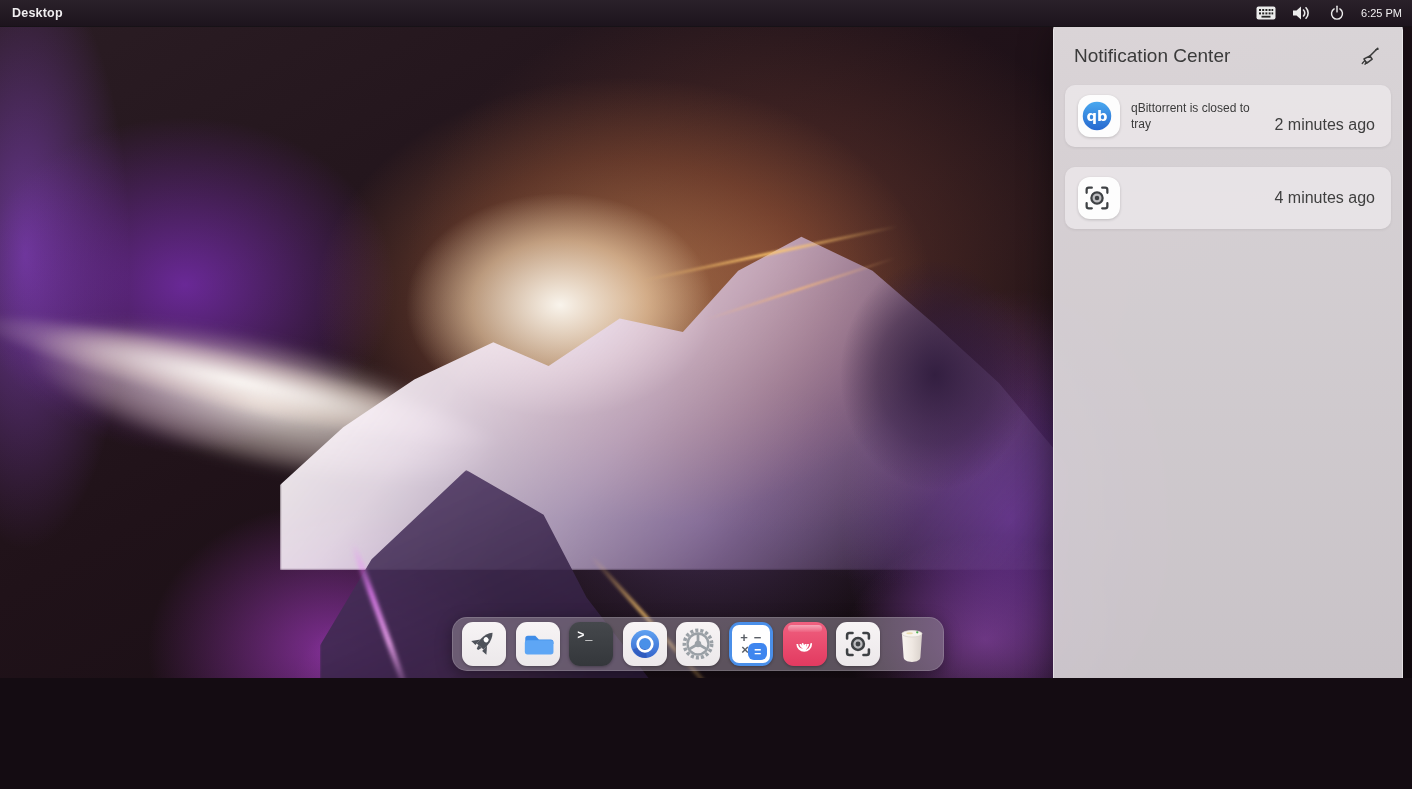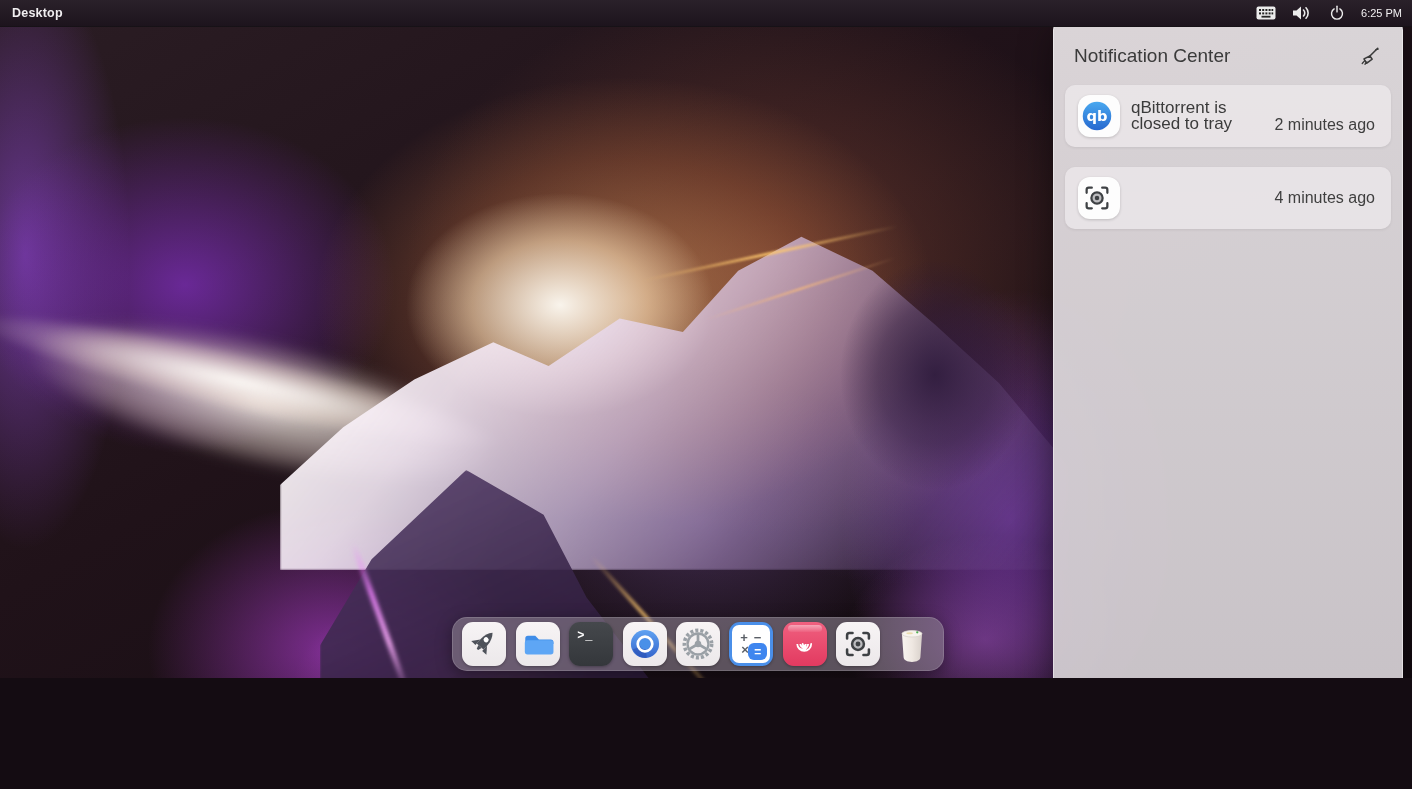--- a/index.html
+++ b/index.html
@@ -65,21 +65,21 @@
   .panel-header { display:flex; align-items:center; padding:20px 20px 14px 20px; }
   .panel-title { font-size:19px; font-weight:500; color:#3a3a3a; }
   .clear-btn { margin-left:auto; width:26px; height:26px; display:flex; align-items:center; justify-content:center;
     border-radius:6px; cursor:pointer; }
   .cards { display:flex; flex-direction:column; gap:20px; padding:2px 11px; }
   .notif-card { display:flex; align-items:center; gap:11px; padding:10px 16px 10px 13px;
     border-radius:10px; background:rgba(238,234,237,0.72);
     box-shadow:0 1px 3px rgba(0,0,0,0.08); }
   .notif-appicon { width:42px; height:42px; border-radius:12px; background:#fdfdfd; flex:0 0 auto;
     box-shadow:0 1px 3px rgba(0,0,0,0.18); display:flex; align-items:center; justify-content:flex-start; }
-  .notif-text { width:160px; font-size:17px; line-height:16.5px; color:#3b3b3b; }
+  .notif-text { width:160px; font-size:12px; line-height:16.5px; color:#3b3b3b; }
   .notif-time { margin-left:auto; font-size:16px; color:#3f3f3f; white-space:nowrap; align-self:center; }
   .notif-time.shift { transform:translateY(9px); }
 
   
   .dock { position:absolute; left:452px; bottom:7px; width:492px; height:54px; z-index:30;
     border-radius:15px; background:rgba(143,133,146,0.58); border:1px solid rgba(255,255,255,0.14);
     box-shadow:0 4px 16px rgba(0,0,0,0.35);
     display:flex; align-items:center; justify-content:space-evenly; }
   .dock-item { width:44px; height:44px; border-radius:11px; position:relative; cursor:pointer;
     display:flex; align-items:center; justify-content:center; }

